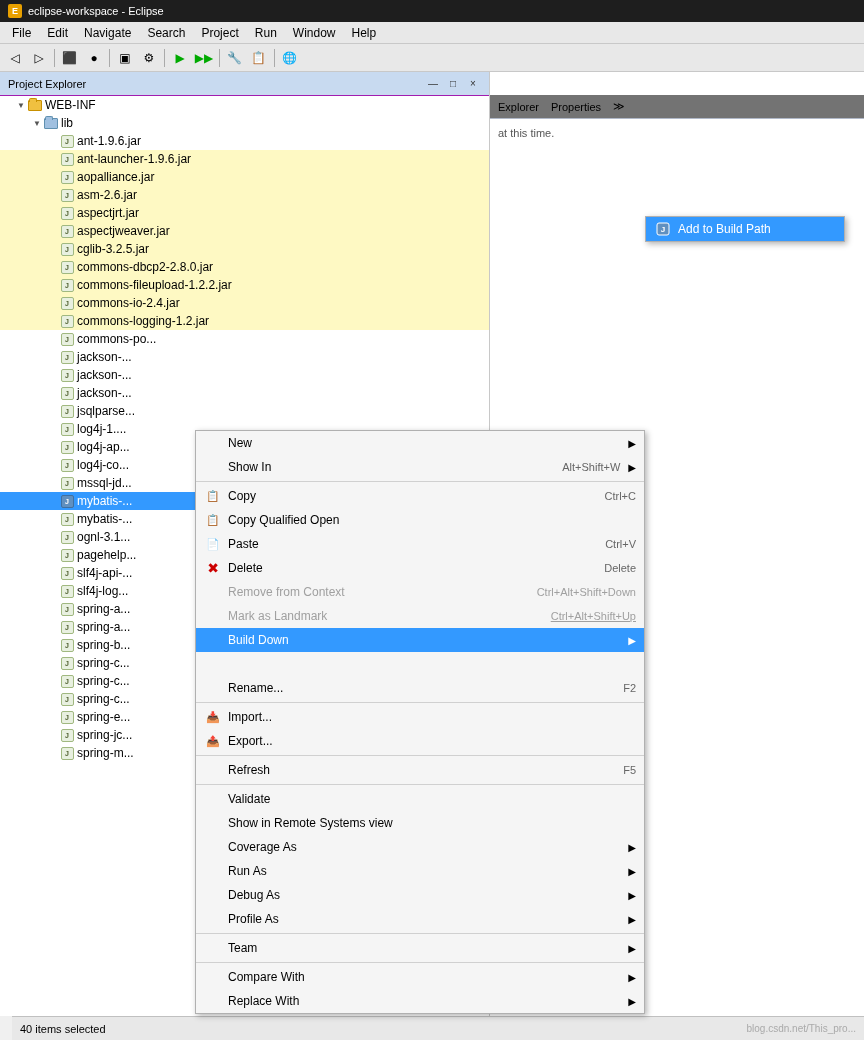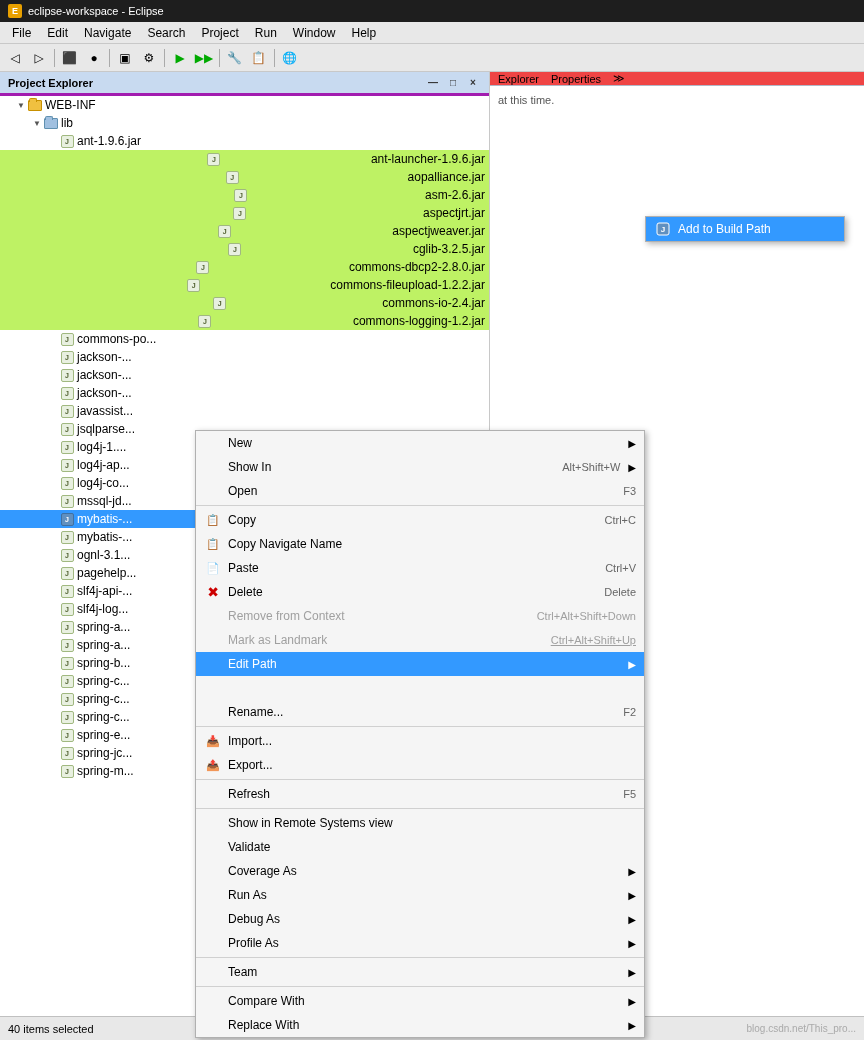--- a/index.html
+++ b/index.html
@@ -94,23 +94,23 @@
       display: flex;
       flex-direction: column;
       position: relative;
     }
     .panel-header {
       background: #c8daf0;
       height: 24px;
       display: flex;
       align-items: center;
       padding: 0 8px;
-      border-bottom: 3px solid #a21caf;
+      border-bottom: 1px solid #a21caf;
       font-size: 11px;
-      font-weight: bold;
+      font-weight: normal;
     }
     .panel-header-title {
       flex: 1;
     }
     .panel-header-icons {
       display: flex;
       gap: 4px;
     }
     .panel-icon-btn {
       width: 16px;
@@ -136,22 +136,21 @@
       padding: 0 4px;
       cursor: pointer;
       white-space: nowrap;
       font-size: 12px;
     }
     .tree-item.selected {
       background: #3399ff;
       color: white;
     }
     .tree-item.selected-multi {
-      background: #bef264;
-      justify-content: space-between;
+      background: #fef9c3;
     }
 
     .tree-indent-1 { padding-left: 16px; }
     .tree-indent-2 { padding-left: 32px; }
     .tree-indent-3 { padding-left: 48px; }
 
     .tree-arrow {
       width: 10px;
       height: 10px;
       display: inline-flex;
@@ -242,21 +241,21 @@
       height: 24px;
       background: #e8e8e8;
       border-top: 1px solid #c0c0c0;
       display: flex;
       align-items: center;
       padding: 0 8px;
       font-size: 11px;
       color: #000;
       position: absolute;
       bottom: 0;
-      left: 0;
+      left: 12px;
       right: 0;
     }
 
     
     .context-menu {
       position: absolute;
       top: 430px;
       left: 195px;
       width: 450px;
       background: #f5f5f5;
@@ -515,27 +514,20 @@
         <span>jackson-...</span>
       </div>
       <div class="tree-item tree-indent-3">
         <span class="tree-arrow" style="color:transparent;">▶</span>
         <div class="jar-icon">
             <div class="jar-icon-img">J</div>
           </div>
         <span>jackson-...</span>
       </div>
 
-      <div class="tree-item tree-indent-3">
-        <span class="tree-arrow" style="color:transparent;">▶</span>
-        <div class="jar-icon">
-            <div class="jar-icon-img">J</div>
-          </div>
-        <span>javassist...</span>
-      </div>
 
       <div class="tree-item tree-indent-3">
         <span class="tree-arrow" style="color:transparent;">▶</span>
         <div class="jar-icon">
             <div class="jar-icon-img">J</div>
           </div>
         <span>jsqlparse...</span>
       </div>
 
       <div class="tree-item tree-indent-3">
@@ -674,21 +666,21 @@
         <span class="tree-arrow" style="color:transparent;">▶</span>
         <div class="jar-icon">
             <div class="jar-icon-img">J</div>
           </div>
         <span>spring-m...</span>
       </div>
     </div>
   </div>
 
   <div class="right-panel">
-    <div style="height: 14px; background: #ef4444; display:flex; align-items:center; padding: 0 8px; font-size:11px; border-bottom:1px solid #b0b8c8;">
+    <div style="height: 24px; background: #737373; display:flex; align-items:center; padding: 0 8px; font-size:11px; border-bottom:1px solid #b0b8c8;margin-top:23px;">
       <span style="margin-right:12px; cursor:pointer;">Explorer</span>
       <span style="margin-right:12px; cursor:pointer;">Properties</span>
       <span style="cursor:pointer;">≫</span>
     </div>
     <div style="padding: 8px; font-size:11px; color:#555;">
       <span>at this time.</span>
     </div>
   </div>
 </div>
 
@@ -700,36 +692,31 @@
     <span class="ctx-arrow">▶</span>
   </div>
 
   <div class="ctx-item">
     <span class="ctx-icon"></span>
     <span class="ctx-label">Show In</span>
     <span class="ctx-shortcut">Alt+Shift+W</span>
     <span class="ctx-arrow">▶</span>
   </div>
 
-  <div class="ctx-item">
-    <span class="ctx-icon"></span>
-    <span class="ctx-label">Open</span>
-    <span class="ctx-shortcut">F3</span>
-  </div>
   <div class="ctx-separator"></div>
 
   <div class="ctx-item">
     <span class="ctx-icon" style="font-size:11px;">📋</span>
     <span class="ctx-label">Copy</span>
     <span class="ctx-shortcut">Ctrl+C</span>
   </div>
 
   <div class="ctx-item">
     <span class="ctx-icon" style="font-size:11px;">📋</span>
-    <span class="ctx-label">Copy Navigate Name</span>
+    <span class="ctx-label">Copy Qualified Open</span>
   </div>
 
   <div class="ctx-item">
     <span class="ctx-icon" style="font-size:11px;">📄</span>
     <span class="ctx-label">Paste</span>
     <span class="ctx-shortcut">Ctrl+V</span>
   </div>
 
   <div class="ctx-item">
     <span class="ctx-icon" style="color:#cc0000;font-size:14px;">✖</span>
@@ -744,21 +731,21 @@
   </div>
 
   <div class="ctx-item disabled">
     <span class="ctx-icon"></span>
     <span class="ctx-label">Mark as Landmark</span>
     <span class="ctx-shortcut" style="color:#a0a0a0;text-decoration:underline;">Ctrl+Alt+Shift+Up</span>
   </div>
 
   <div class="ctx-item highlighted">
     <span class="ctx-icon"></span>
-    <span class="ctx-label">Edit Path</span>
+    <span class="ctx-label">Build Down</span>
     <span class="ctx-arrow">▶</span>
   </div>
 
   <div class="ctx-item">
     <span class="ctx-icon"></span>
   </div>
 
   <div class="ctx-item">
     <span class="ctx-icon"></span>
     <span class="ctx-label">Rename...</span>
@@ -779,26 +766,26 @@
 
   <div class="ctx-item">
     <span class="ctx-icon"></span>
     <span class="ctx-label">Refresh</span>
     <span class="ctx-shortcut">F5</span>
   </div>
   <div class="ctx-separator"></div>
 
   <div class="ctx-item">
     <span class="ctx-icon"></span>
+    <span class="ctx-label">Validate</span>
+  </div>
+
+  <div class="ctx-item">
+    <span class="ctx-icon"></span>
     <span class="ctx-label">Show in Remote Systems view</span>
-  </div>
-
-  <div class="ctx-item">
-    <span class="ctx-icon"></span>
-    <span class="ctx-label">Validate</span>
   </div>
 
   <div class="ctx-item">
     <span class="ctx-icon"></span>
     <span class="ctx-label">Coverage As</span>
     <span class="ctx-arrow">▶</span>
   </div>
 
   <div class="ctx-item">
     <span class="ctx-icon"></span>

